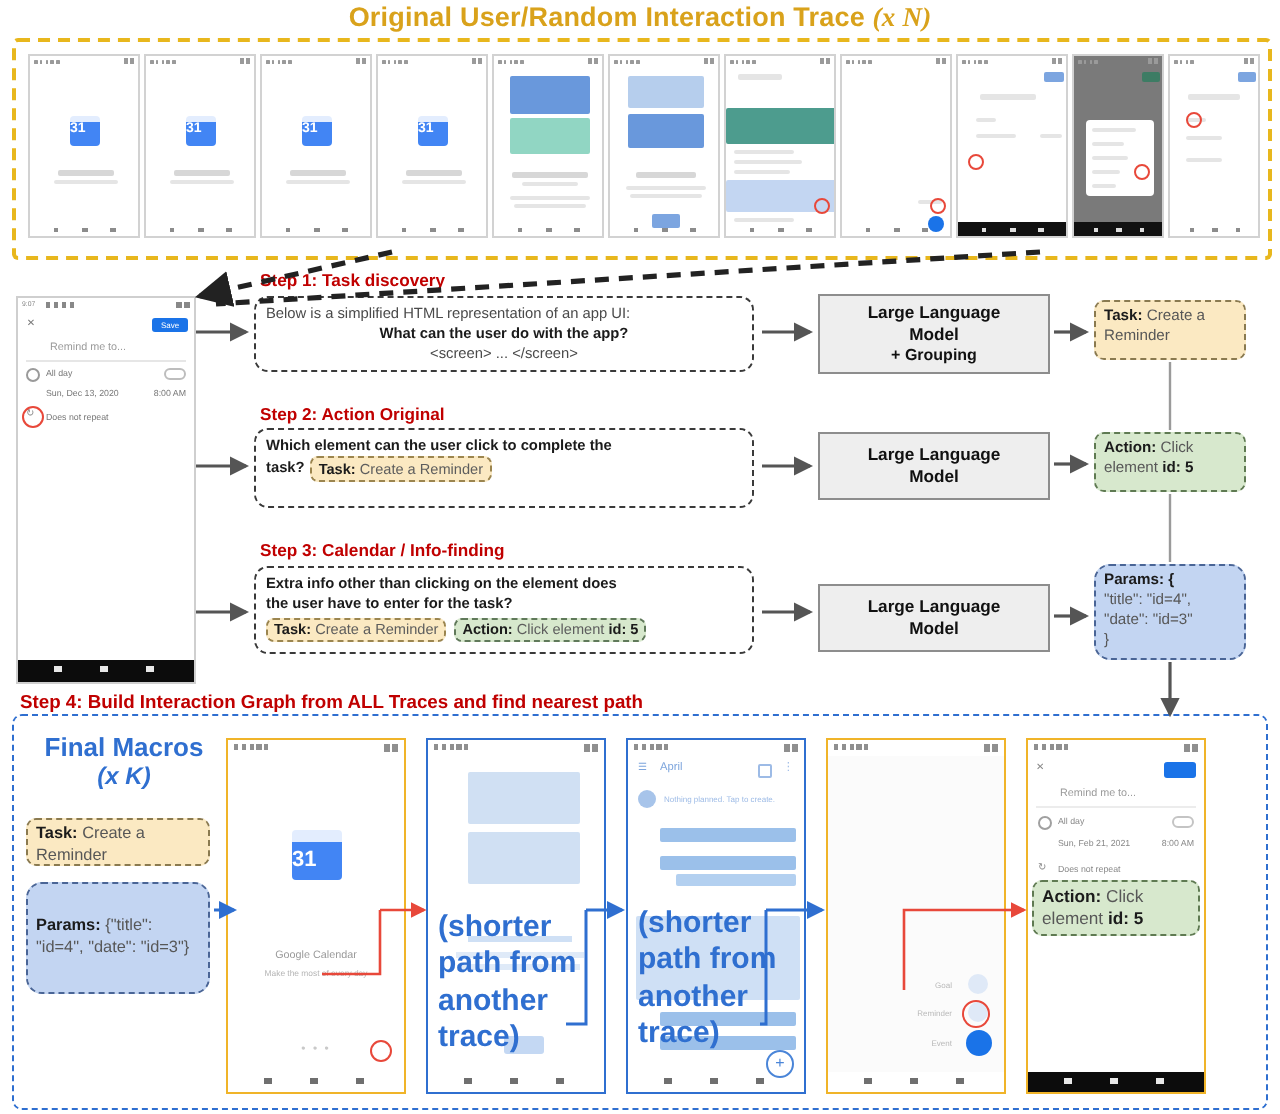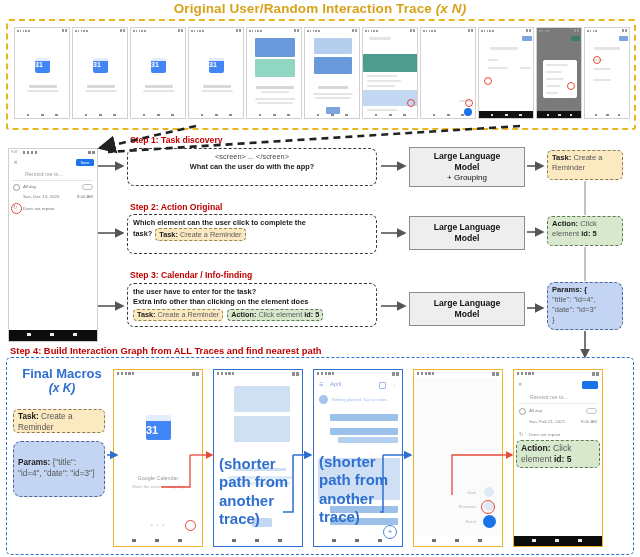--- a/index.html
+++ b/index.html
@@ -3,21 +3,21 @@
 <meta charset="utf-8">
 <style>
   html,body{margin:0;padding:0;background:#fff;}
   body{width:640px;height:557px;position:relative;overflow:hidden;
        font-family:"Liberation Sans","DejaVu Sans",sans-serif;color:#222;}
   .abs{position:absolute;}
 
   
   #trace-title{left:0;top:1px;width:640px;text-align:center;
     font-size:13.5px;font-weight:bold;color:#d9a21b;letter-spacing:.1px;}
-  #trace-title .ital{font-style:italic;}
+  #trace-title .ital{font-style:italic;font-family:Liberation Serif, serif;}
 
   
   #trace-frame{left:6px;top:19px;width:626px;height:107px;
     border:2px dashed #e8b71d;border-radius:3px;background:#fff;}
 
   
   .phone{position:absolute;background:#fff;border:1px solid #d2d2d2;
          box-sizing:border-box;overflow:hidden;}
   .statusbar{position:absolute;left:0;top:0;right:0;height:5px;}
   .sb-dots{position:absolute;left:2px;top:1.5px;display:flex;gap:1.2px;}
@@ -53,21 +53,21 @@
   .prompt-box{position:absolute;border:1.4px dashed #3a3a3a;border-radius:7px;
     background:#fff;box-sizing:border-box;padding:3px 5px;
     font-size:7.4px;line-height:1.38;color:#4a4a4a;}
   .prompt-box .strong{color:#1b1b1b;font-weight:bold;}
   .prompt-box .ctr{text-align:center;}
 
   .llm-box{position:absolute;background:#eeeeee;border:1.1px solid #8d8d8d;
     box-sizing:border-box;display:flex;flex-direction:column;align-items:center;
     justify-content:center;font-size:8.6px;line-height:1.25;color:#111;}
   .llm-box .t1{font-weight:bold;}
-  .llm-box .t2{font-weight:normal;font-size:8px;}
+  .llm-box .t2{font-weight:bold;font-size:8px;}
 
   .tagbox{position:absolute;box-sizing:border-box;border:1.3px dashed #565656;
     border-radius:5px;padding:2px 4px;font-size:7.6px;line-height:1.33;color:#575757;}
   .tagbox b{color:#1b1b1b;}
   .tag-task{background:#fbe9c2;border-color:#8a7a50;}
   .tag-action{background:#d7e8cd;border-color:#5f7a52;}
   .tag-params{background:#c3d5f2;border-color:#4a6596;border-radius:8px;}
 
   .inline-tag{display:inline-block;box-sizing:border-box;border:1.2px dashed #6a6a6a;
     border-radius:4px;padding:0.5px 3px;font-size:7.3px;line-height:1.3;
@@ -440,22 +440,23 @@
   <div class="redcircle" style="left:2px;top:54px;width:9px;height:9px;"></div>
   <div class="abs bp-nav dark" style="height:11px;">
       <i></i>
       <i></i>
       <i></i>
     </div>
 </div>
 
 <div class="step-label" style="left:130px;top:135px;">Step 1: Task discovery</div>
 <div class="prompt-box" style="left:127px;top:148px;width:250px;height:38px;">
+  <div>Below is a simplified HTML representation of an app UI:</div>
+  <div class="ctr strong">What can the user do with the app?</div>
   <div class="ctr">&lt;screen&gt; ... &lt;/screen&gt;</div>
-  <div class="ctr strong">What can the user do with the app?</div>
 </div>
 <div class="llm-box" style="left:409px;top:147px;width:116px;height:40px;">
   <span class="t1">Large Language</span>
   <span class="t1">Model</span>
   <span class="t2">+ Grouping</span>
 </div>
 <div class="tagbox tag-task" style="left:547px;top:150px;width:76px;height:30px;">
   <b>Task:</b>
   <span>Create a Reminder</span>
 </div>
@@ -476,22 +477,22 @@
   <span class="t1">Model</span>
 </div>
 <div class="tagbox tag-action" style="left:547px;top:216px;width:76px;height:30px;">
   <b>Action:</b>
   <span>Click element</span>
   <b>id: 5</b>
 </div>
 
 <div class="step-label" style="left:130px;top:270px;">Step 3: Calendar / Info-finding</div>
 <div class="prompt-box" style="left:127px;top:283px;width:250px;height:44px;">
+  <div class="strong">Extra info other than clicking on the element does</div>
   <div class="strong">the user have to enter for the task?</div>
-  <div class="strong">Extra info other than clicking on the element does</div>
   <div style="display:flex;gap:4px;margin-top:1.5px;">
     <span class="inline-tag it-task">
       <b>Task:</b>
       <span>Create a Reminder</span>
     </span>
     <span class="inline-tag it-action">
       <b>Action:</b>
       <span>Click element</span>
       <b>id: 5</b>
     </span>

